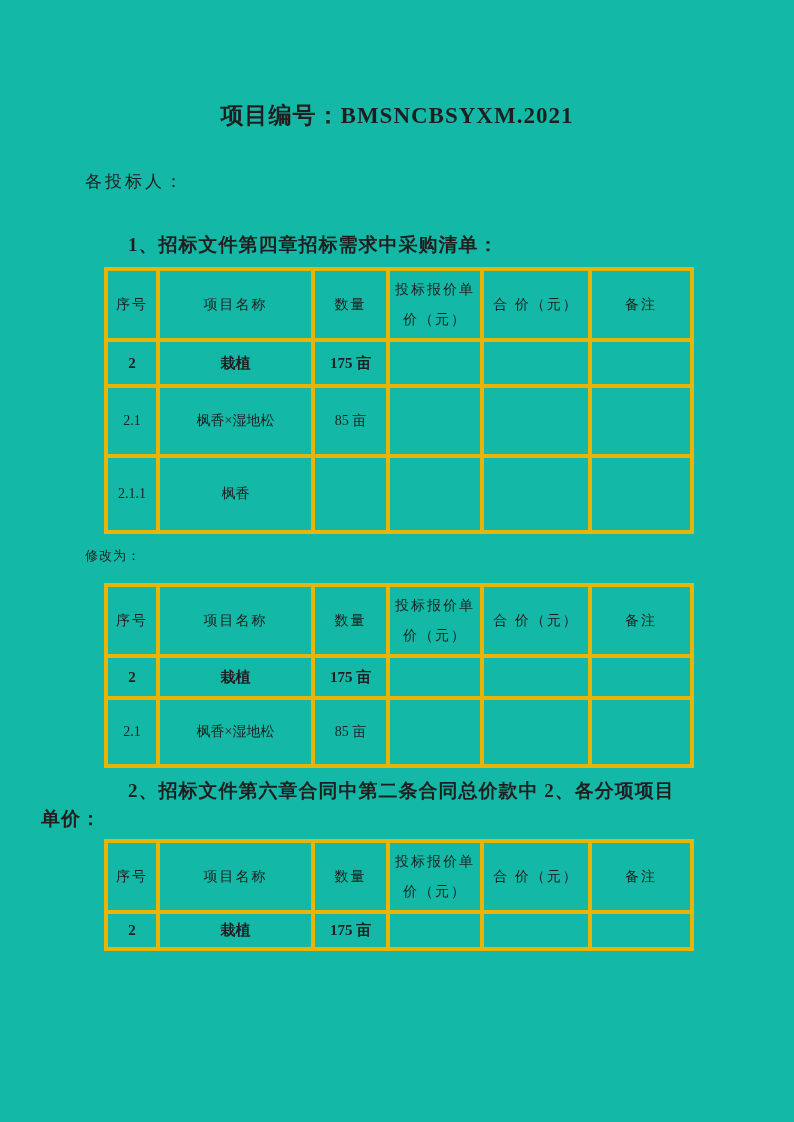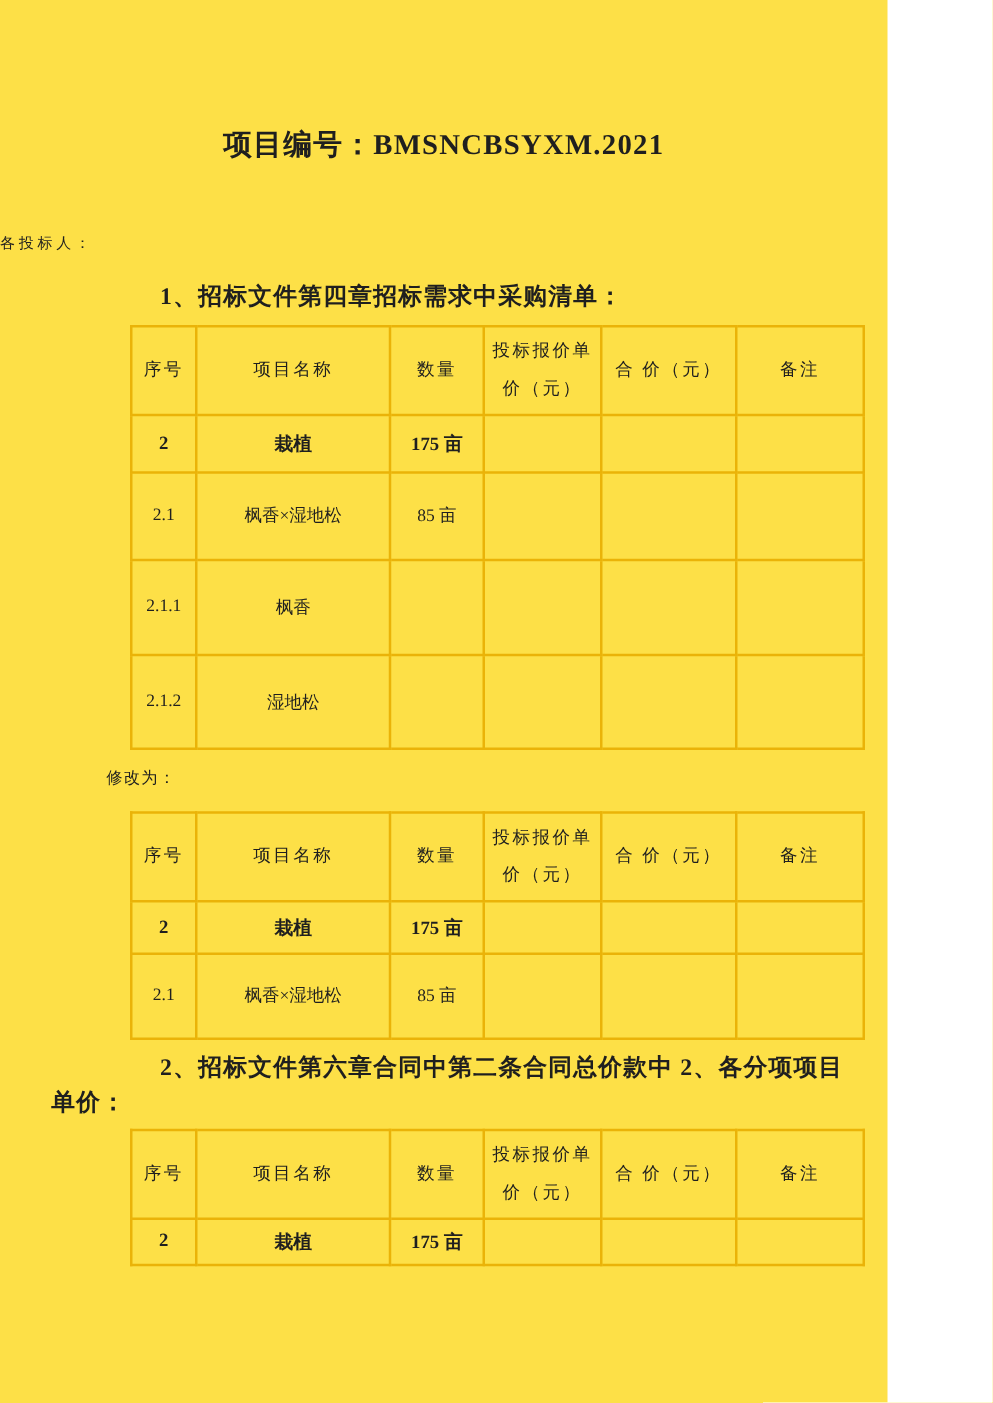--- a/index.html
+++ b/index.html
@@ -1,47 +1,48 @@
 <!DOCTYPE html>
 <html><head>
 <meta charset="utf-8">
 <style>
   html, body { margin: 0; padding: 0; background: #ffffff; }
   .page {
     position: relative;
-    width: 710px;
+    width: 794px;
     height: 1122px;
-    background: #fde047;
+    background: #14b8a6;
     color: #1f1f1f;
     font-family: "Liberation Serif", "DejaVu Serif", serif;
     overflow: hidden;
     box-sizing: border-box;
   }
   .title {
     padding-top: 101px;
     text-align: center;
     font-size: 23px;
     font-weight: bold;
     letter-spacing: 1px;
     line-height: 30px;
   }
   .salutation {
-    margin-top: 52px;
-    font-size: 12px;
+    margin-top: 40px;
+    padding-left: 85px;
+    font-size: 17px;
     letter-spacing: 3px;
     line-height: 22px;
   }
   .heading {
     padding-left: 128px;
     font-size: 19px;
     font-weight: bold;
     letter-spacing: 1px;
     line-height: 26px;
   }
-  .heading-1 { margin-top: 20px; }
+  .heading-1 { margin-top: 39px; }
   .modified-label {
     margin-top: 9px;
     padding-left: 85px;
     font-size: 13px;
     font-weight: normal;
     letter-spacing: 1px;
     line-height: 26px;
   }
   .heading-2 { margin-top: 10px; }
   .heading-2-cont {
@@ -54,21 +55,21 @@
   table.doc-table {
     border-collapse: collapse;
     table-layout: fixed;
     margin-left: 104px;
     width: 586px;
   }
   .t1 { margin-top: 9px; }
   .t2 { margin-top: 14px; }
   .t3 { margin-top: 5px; }
   table.doc-table th, table.doc-table td {
-    border: 2px solid #eab308;
+    border: 4px solid #eab308;
     text-align: center;
     vertical-align: middle;
     font-size: 14px;
     font-weight: normal;
     padding: 0 2px;
     overflow: hidden;
   }
   table.doc-table th {
     white-space: pre-line;
     line-height: 30px;
@@ -143,28 +144,20 @@
           <td></td>
         </tr>
         <tr>
           <td>2.1.1</td>
           <td>枫香</td>
           <td></td>
           <td></td>
           <td></td>
           <td></td>
         </tr>
-        <tr>
-          <td>2.1.2</td>
-          <td>湿地松</td>
-          <td></td>
-          <td></td>
-          <td></td>
-          <td></td>
-        </tr>
       </tbody>
     </table>
 
   <div class="modified-label">修改为：</div>
 
   <table class="doc-table t2" id="table-2">
     <colgroup>
       <col class="c-seq">
         <col class="c-name">
         <col class="c-qty">

